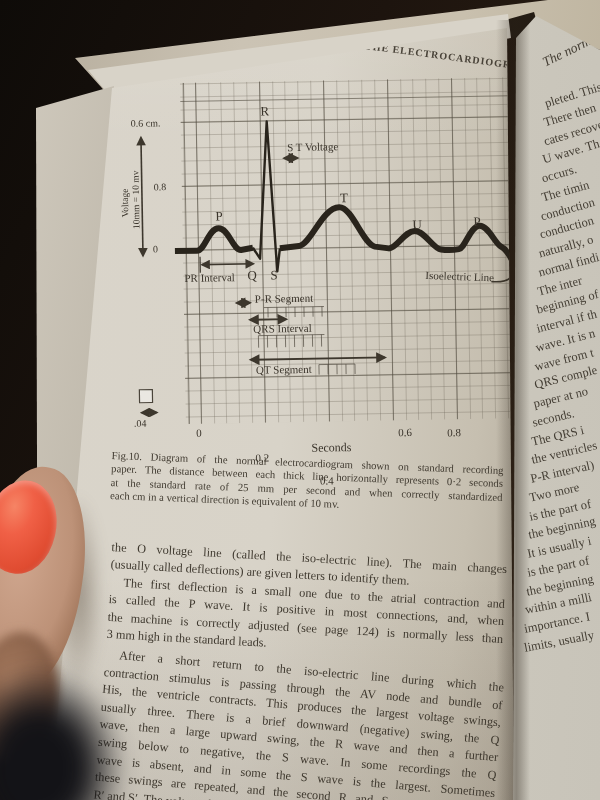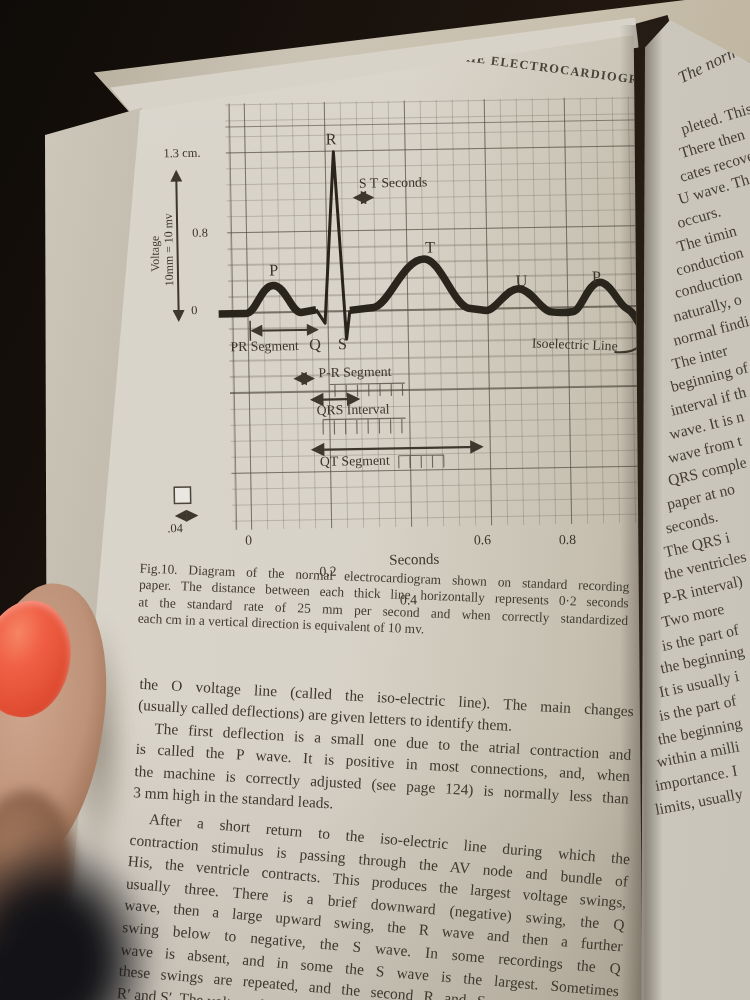--- a/index.html
+++ b/index.html
@@ -128,42 +128,42 @@
         <line x1="-44" y1="329" x2="-29" y2="329" stroke="#3d372d" stroke-width="1.6" marker-start="url(#ah)" marker-end="url(#ah)"></line>
 
         <path d="M 308 204 Q 336 207 330 182" fill="none" stroke="#3d372d" stroke-width="1.6" marker-end="url(#ah)"></path>
 
         <path d="M80 226 L140 226 M84 226 L84 236 M93 226 L93 236 M102 226 L102 236 M111 226 L111 236 M120 226 L120 236 M129 226 L129 236 M138 226 L138 236" stroke="#4a443a" stroke-width="0.9" opacity="0.75" fill="none"></path>
         <path d="M74 254 L140 254 M74 254 L74 266 M83 254 L83 266 M92 254 L92 266 M101 254 L101 266 M110 254 L110 266 M119 254 L119 266 M128 254 L128 266 M137 254 L137 266" stroke="#4a443a" stroke-width="0.9" opacity="0.75" fill="none"></path>
         <path d="M134 284 L170 284 M134 284 L134 294 M143 284 L143 294 M152 284 L152 294 M161 284 L161 294 M170 284 L170 294" stroke="#4a443a" stroke-width="0.9" opacity="0.75" fill="none"></path>
       </svg>
 
       <div class="fl big" style="left:80px;top:22px;">R</div>
-      <div class="fl" style="left:106px;top:60px;">S T Seconds</div>
+      <div class="fl" style="left:106px;top:60px;">S T Voltage</div>
       <div class="fl big" style="left:33px;top:126px;">P</div>
       <div class="fl big" style="left:158px;top:110px;">T</div>
       <div class="fl big" style="left:230px;top:138px;">U</div>
       <div class="fl big" style="left:291px;top:136px;">P</div>
       <div class="fl big" style="left:64px;top:186px;">Q</div>
       <div class="fl big" style="left:87px;top:186px;">S</div>
-      <div class="fl" style="left:1px;top:189px;">PR Segment</div>
+      <div class="fl" style="left:1px;top:189px;">PR Interval</div>
       <div class="fl" style="left:242px;top:192px;transform:rotate(3deg);">Isoelectric Line</div>
       <div class="fl" style="left:71px;top:211px;">P-R Segment</div>
       <div class="fl" style="left:69px;top:241px;">QRS Interval</div>
       <div class="fl" style="left:71px;top:282px;">QT Segment</div>
-      <div class="fl" style="left:-50px;top:34px;font-size:10px;">1.3 cm.</div>
+      <div class="fl" style="left:-50px;top:34px;font-size:10px;">0.6 cm.</div>
       <div class="fl" style="left:-28px;top:98px;font-size:10px;">0.8</div>
       <div class="fl" style="left:-30px;top:160px;font-size:10px;">0</div>
       <div class="fl rot90" style="left:-92px;top:114px;width:70px;">Voltage</div>
       <div class="fl rot90" style="left:-91px;top:111px;width:90px;">10mm = 10 mv</div>
       <div class="fl" style="left:-52px;top:334px;font-size:10px;">.04</div>
       <div class="fl" style="left:10px;top:344px;">0</div>
       <div class="fl" style="left:69px;top:345px;margin-top:25px;">0.2</div>
       <div class="fl" style="left:133px;top:346px;margin-top:48px;">0.4</div>
-      <div class="fl" style="left:193px;top:347px;">0.6</div>
+      <div class="fl" style="left:212px;top:347px;">0.6</div>
       <div class="fl" style="left:261px;top:348px;">0.8</div>
       <div class="fl" style="left:100px;top:360px;width:90px;text-align:center;font-size:12px;">Seconds</div>
     </div>
 
     <div class="abs caption">
       <div class="tl j">Fig.10. Diagram of the normal electrocardiogram shown on standard recording</div>
       <div class="tl j">paper. The distance between each thick line horizontally represents 0·2 seconds</div>
       <div class="tl j">at the standard rate of 25 mm per second and when correctly standardized</div>
       <div class="tl">each cm in a vertical direction is equivalent of 10 mv.</div>
     </div>

